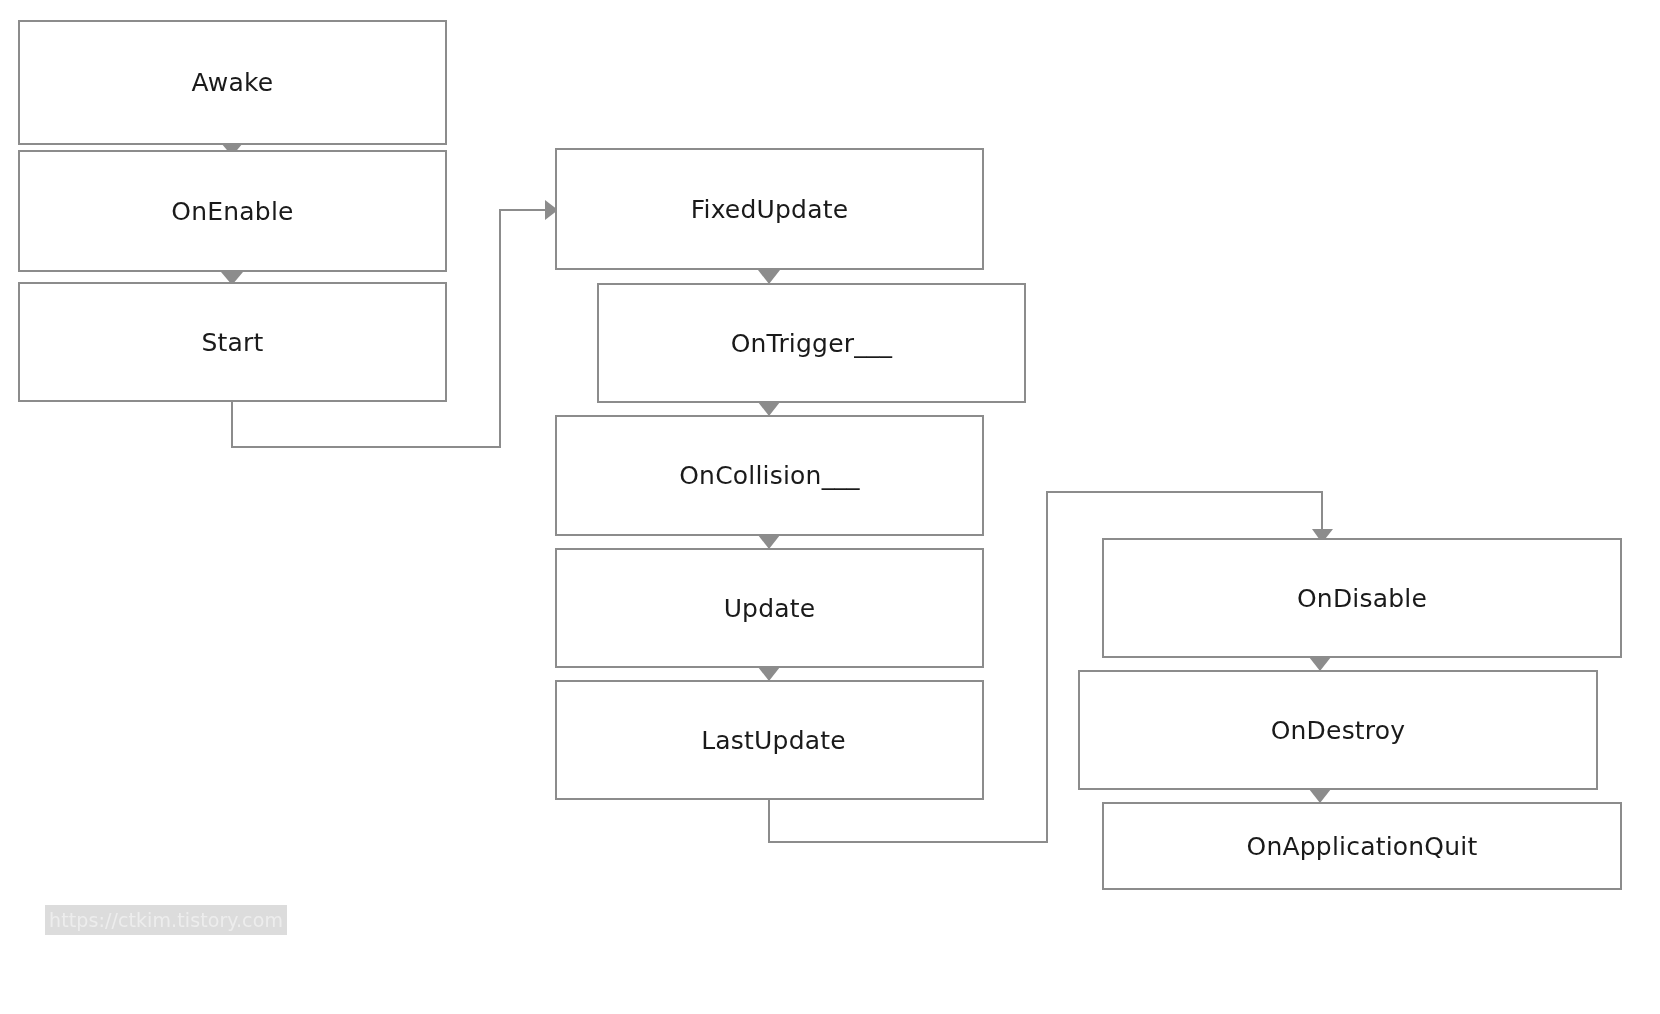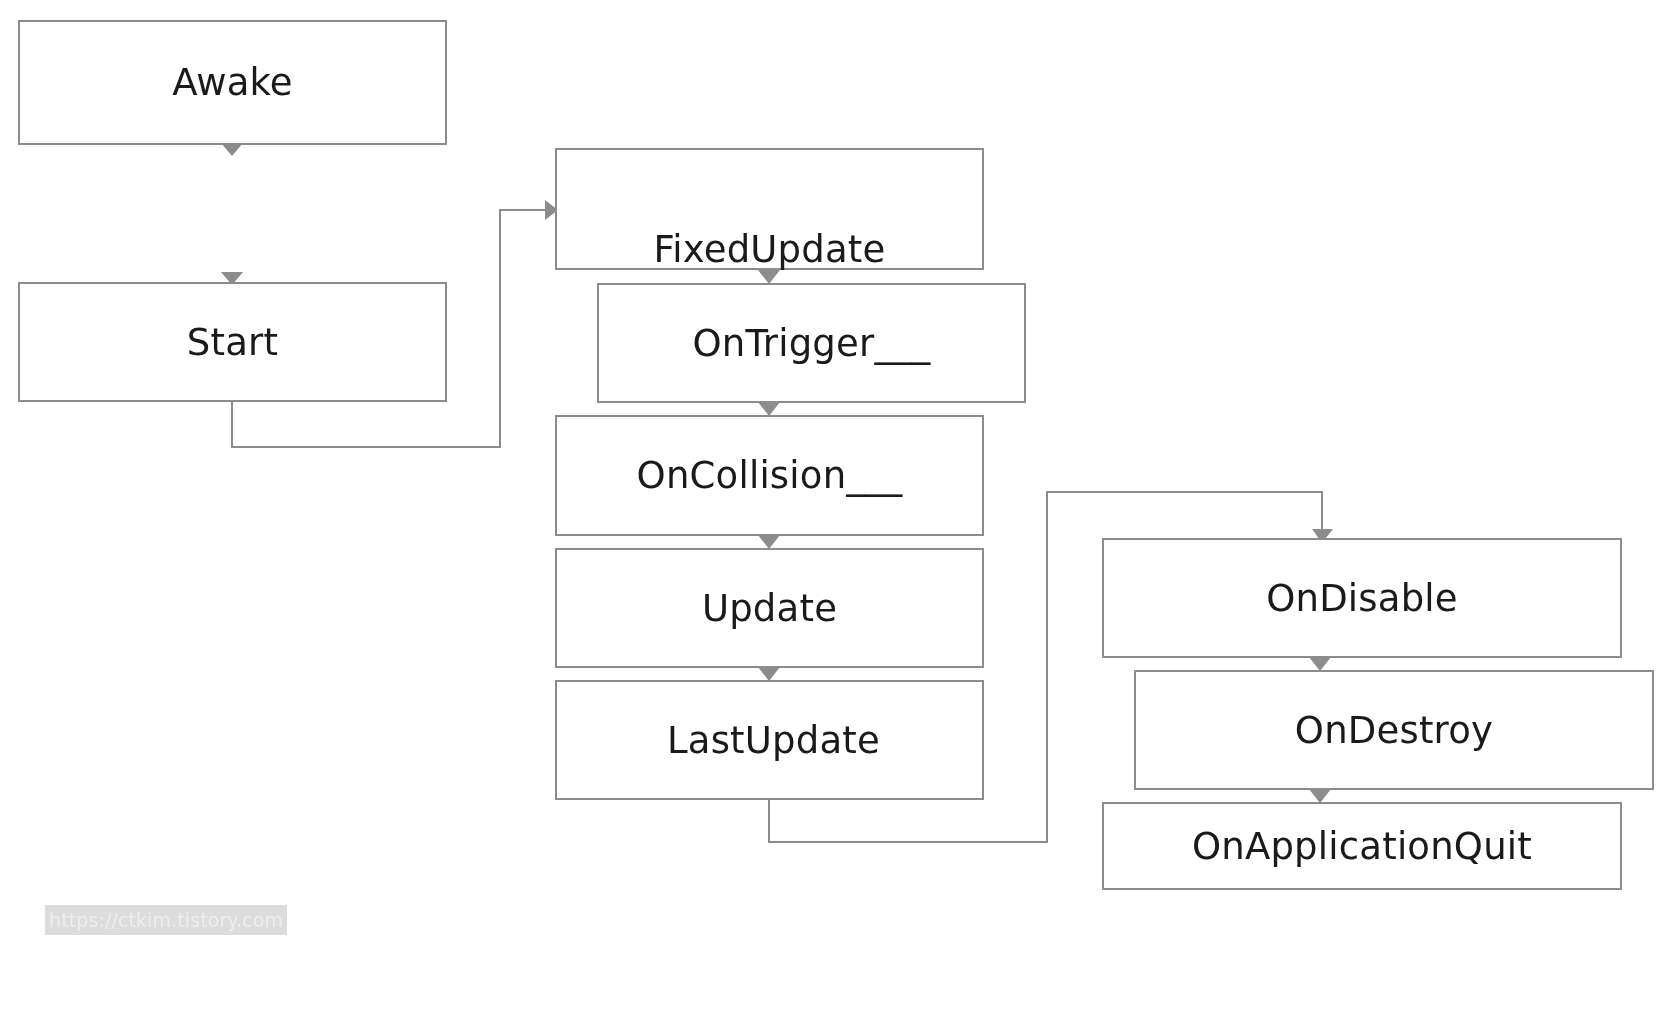--- a/index.html
+++ b/index.html
@@ -20,21 +20,21 @@
   }
   .node {
     position: absolute;
     box-sizing: border-box;
     border: 2px solid #8c8c8c;
     background: #ffffff;
     display: flex;
     align-items: center;
     justify-content: center;
     color: #1a1a1a;
-    font-size: 37px;
+    font-size: 25px;
     font-weight: 400;
     letter-spacing: 0.2px;
     white-space: nowrap;
   }
   .node .label {
     display: block;
     line-height: 1;
   }
   svg.edges {
     position: absolute;
@@ -125,26 +125,29 @@
     <g>
       <line x1="1320" y1="790" x2="1320" y2="802" stroke="#8c8c8c" stroke-width="2"></line>
       <polygon class="arrowhead" points="1309,789 1331,789 1320,803"></polygon>
     </g>
   </svg>
 
   <div class="node" style="left:18px;  top:20px;  width:429px; height:125px;">
     <span class="label">Awake</span>
   </div>
 
+  <div class="node" style="left:18px;  top:150px; width:429px; height:122px;">
+    <span class="label">OnEnable</span>
+  </div>
 
   <div class="node" style="left:18px;  top:282px; width:429px; height:120px;text-align:right;">
     <span class="label">Start</span>
   </div>
 
-  <div class="node" style="left:555px; top:148px; width:429px; height:122px;align-items:flex-end;">
+  <div class="node" style="left:555px; top:148px; width:429px; height:122px;">
     <span class="label">FixedUpdate</span>
   </div>
 
   <div class="node" style="left:555px; top:283px; width:429px; height:120px;margin-left:42px;">
     <span class="label">OnTrigger___</span>
   </div>
 
   <div class="node" style="left:555px; top:415px; width:429px; height:121px;">
     <span class="label">OnCollision___</span>
   </div>
@@ -154,21 +157,21 @@
   </div>
 
   <div class="node" style="left:555px; top:680px; width:429px; height:120px;padding-left:8px;">
     <span class="label">LastUpdate</span>
   </div>
 
   <div class="node" style="left:1102px; top:538px; width:520px; height:120px;">
     <span class="label">OnDisable</span>
   </div>
 
-  <div class="node" style="left:1134px; top:670px; width:520px; height:120px;">
+  <div class="node" style="left:1078px; top:670px; width:520px; height:120px;">
     <span class="label">OnDestroy</span>
   </div>
 
   <div class="node" style="left:1102px; top:802px; width:520px; height:88px;">
     <span class="label">OnApplicationQuit</span>
   </div>
 
   <div class="watermark">https://ctkim.tistory.com</div>
 
 </div>

